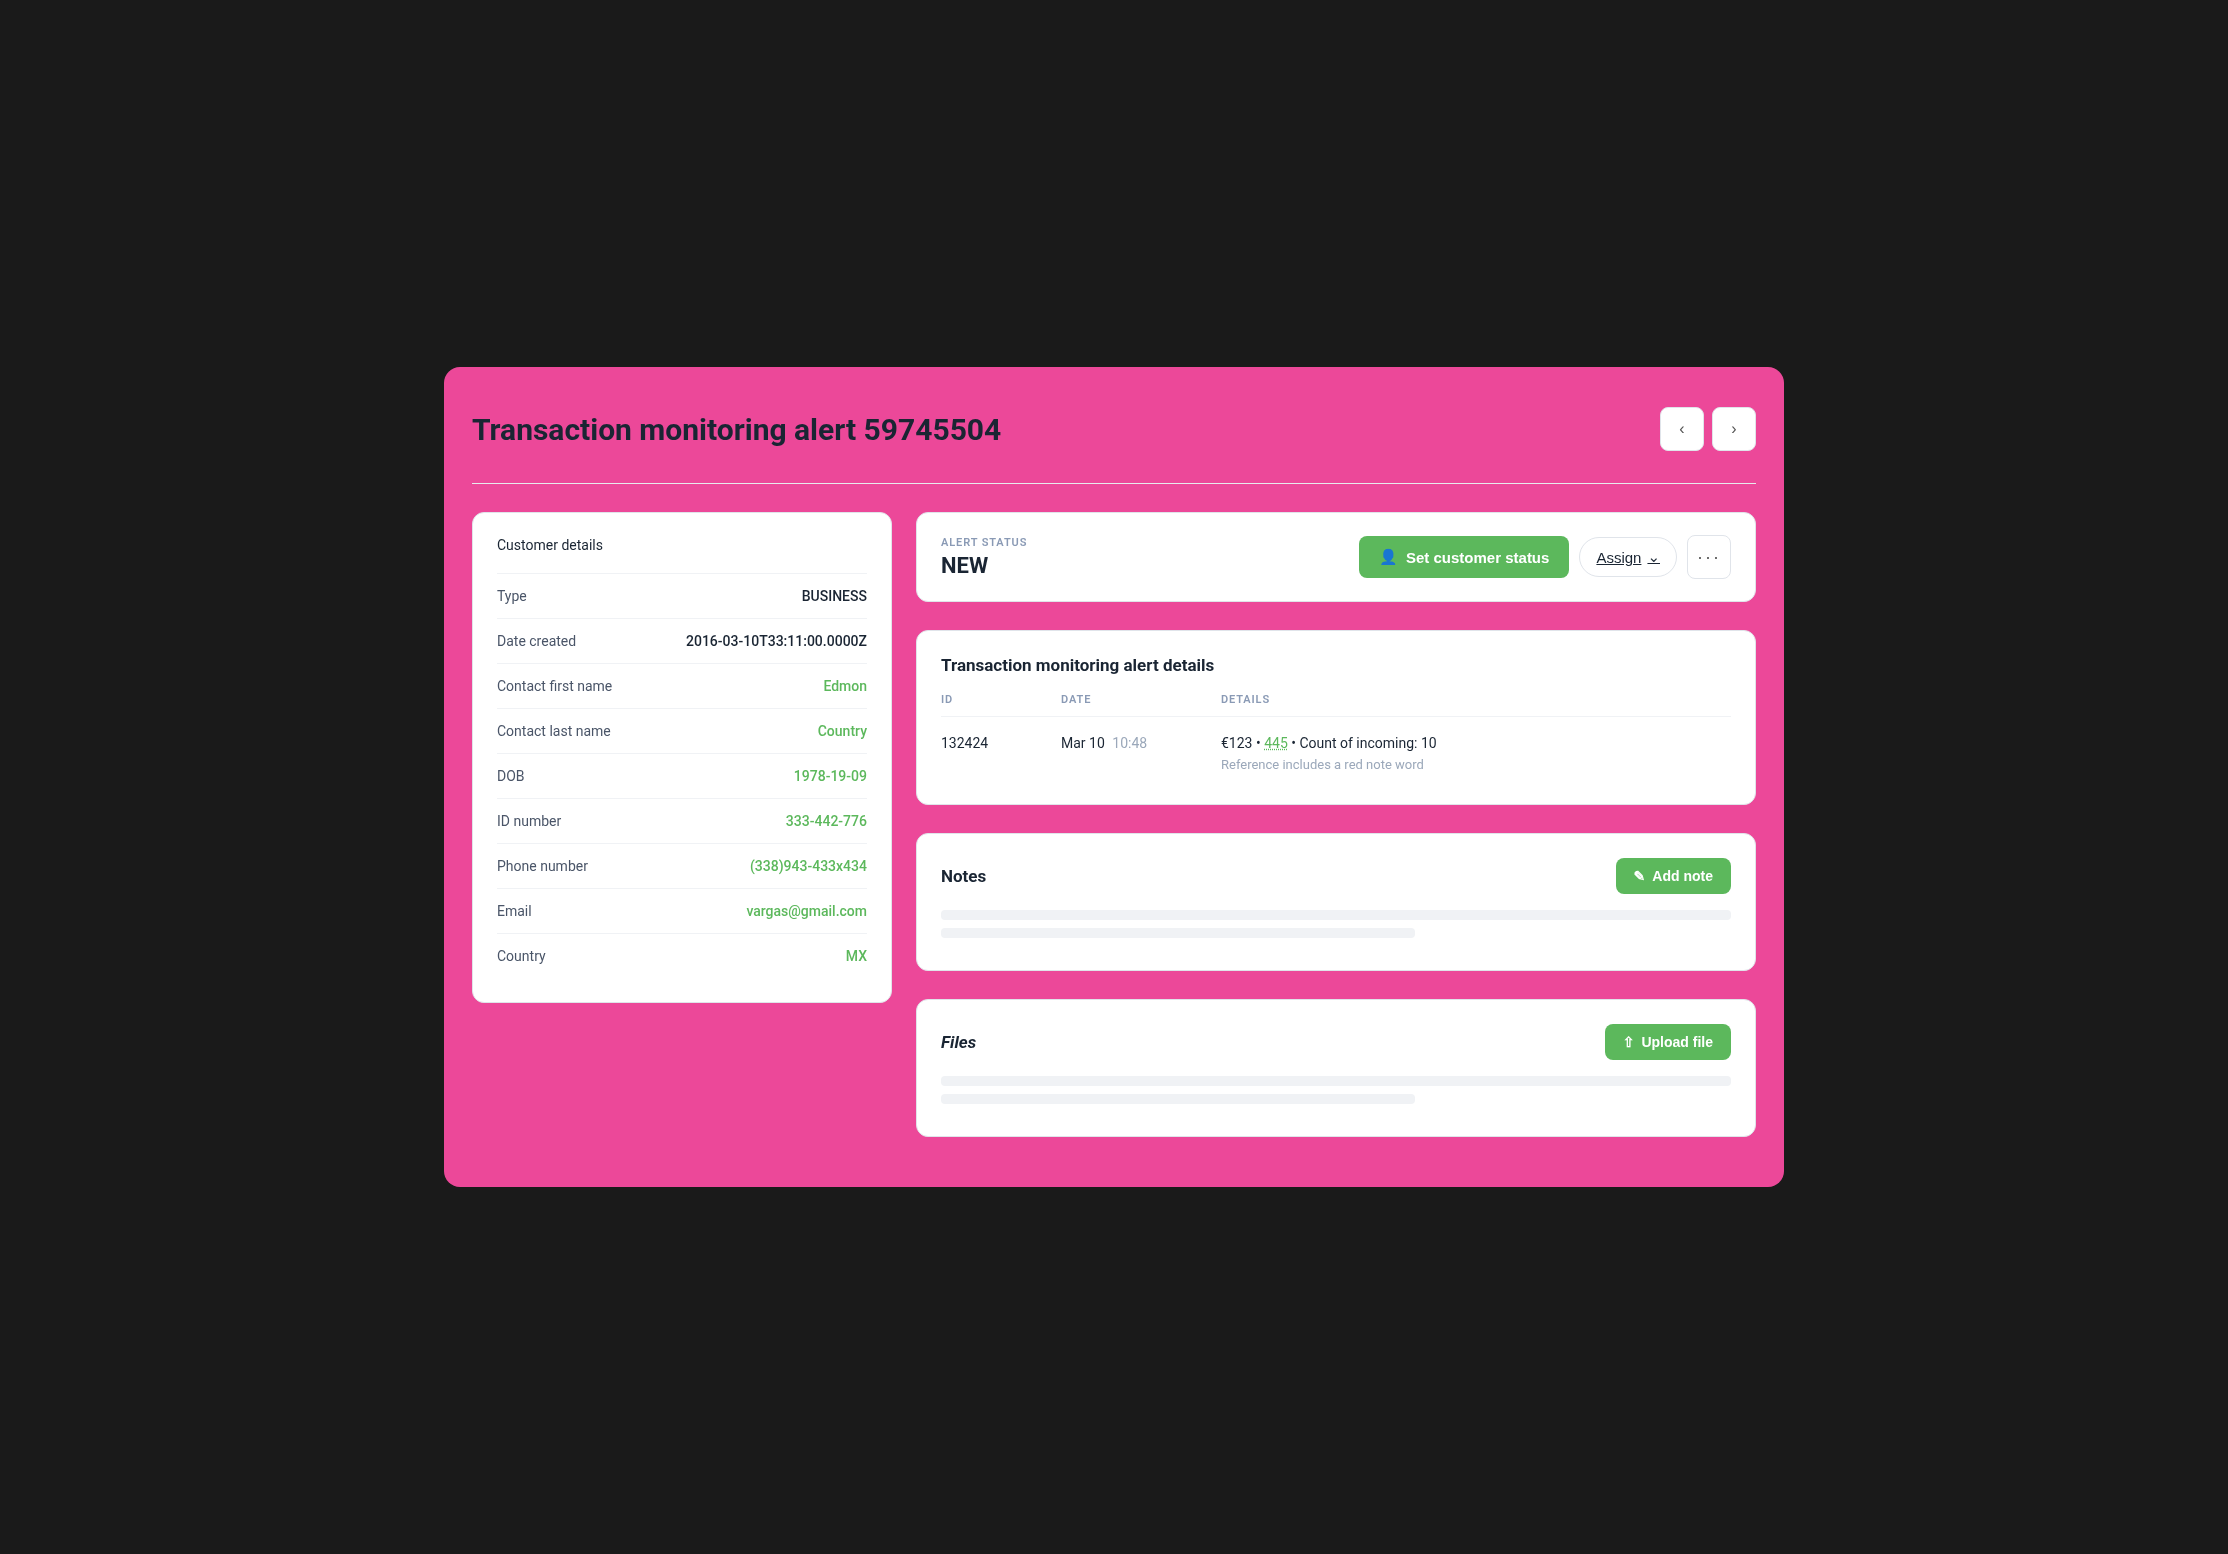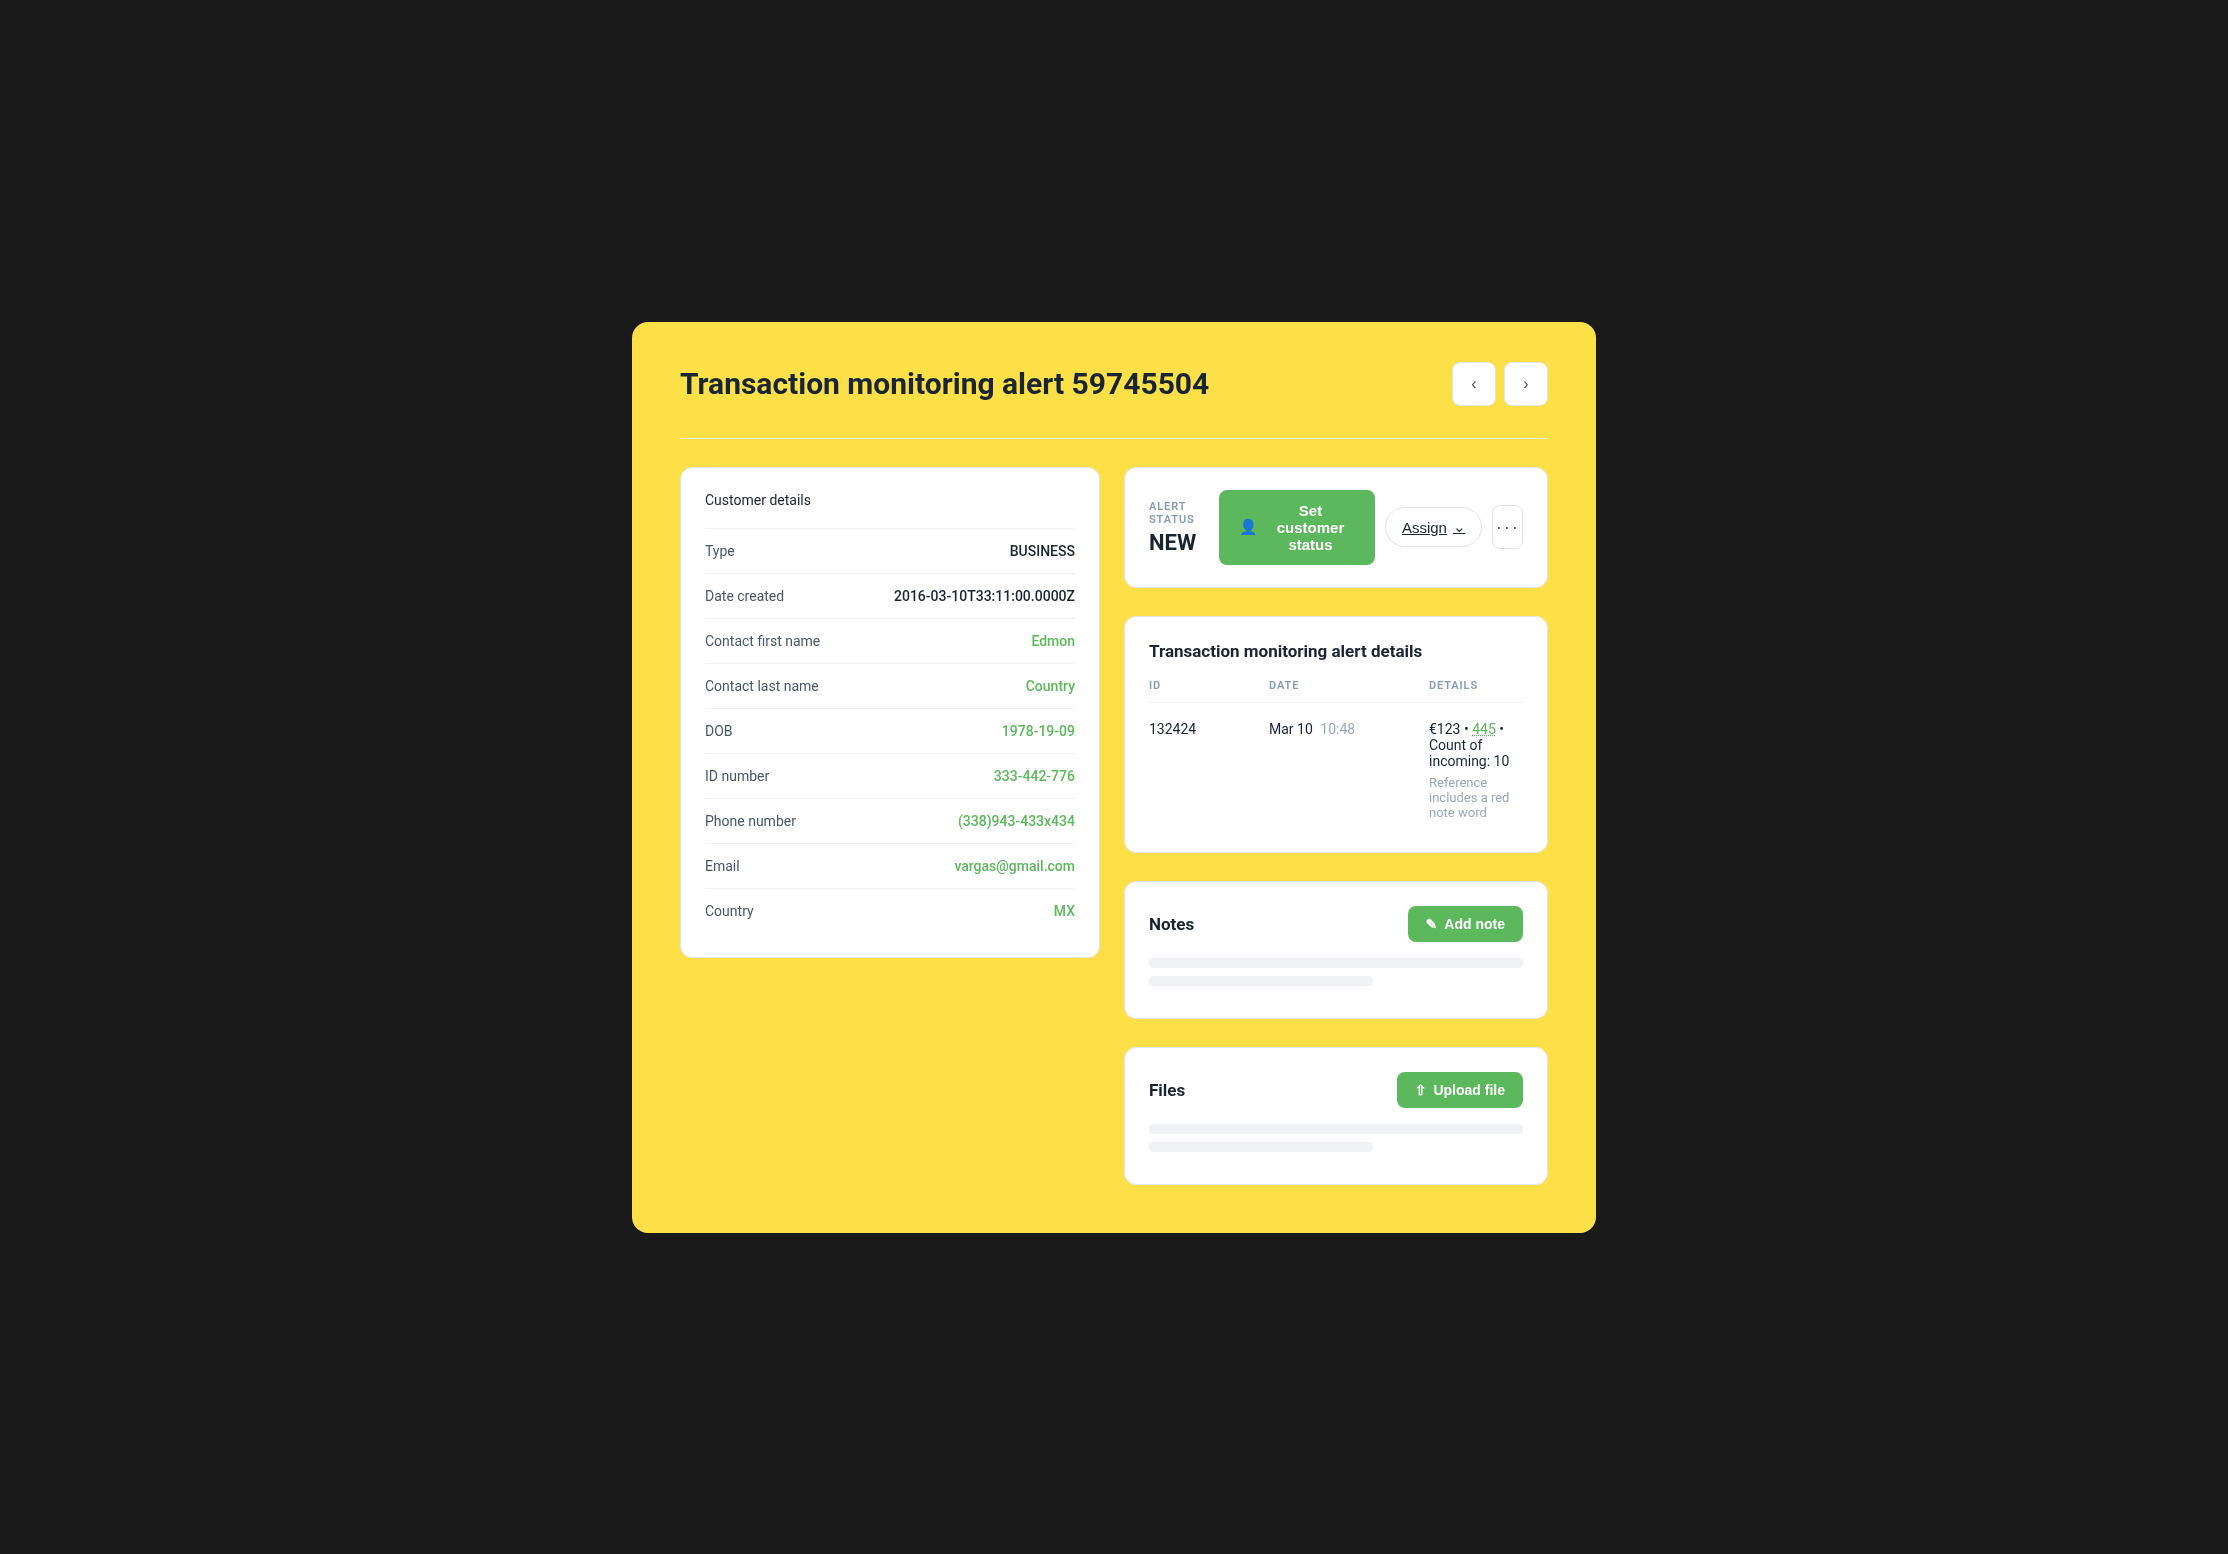--- a/index.html
+++ b/index.html
@@ -5,25 +5,25 @@
     * { box-sizing: border-box; margin: 0; padding: 0; }
     body {
       background: #1a1a1a;
       display: flex;
       align-items: center;
       justify-content: center;
       min-height: 100vh;
       font-family: -apple-system, BlinkMacSystemFont, 'Segoe UI', Roboto, sans-serif;
     }
     .window {
-      background: #fde047;
+      background: #ec4899;
       border-radius: 16px;
-      width: 964px;
+      width: 1340px;
       min-height: 820px;
-      padding: 40px 48px 48px;
+      padding: 40px 28px 48px;
       position: relative;
     }
     .header {
       display: flex;
       align-items: center;
       justify-content: space-between;
       margin-bottom: 32px;
     }
     .page-title {
       font-size: 30px;
@@ -274,20 +274,21 @@
     .files-header {
       display: flex;
       align-items: center;
       justify-content: space-between;
       margin-bottom: 16px;
     }
     .files-title {
       font-size: 17px;
       font-weight: 700;
       color: #1a2533;
+      font-style: italic;
     }
     .btn-upload {
       background: #5cb85c;
       color: #fff;
       border: none;
       border-radius: 8px;
       padding: 10px 18px;
       font-size: 14px;
       font-weight: 600;
       cursor: pointer;

